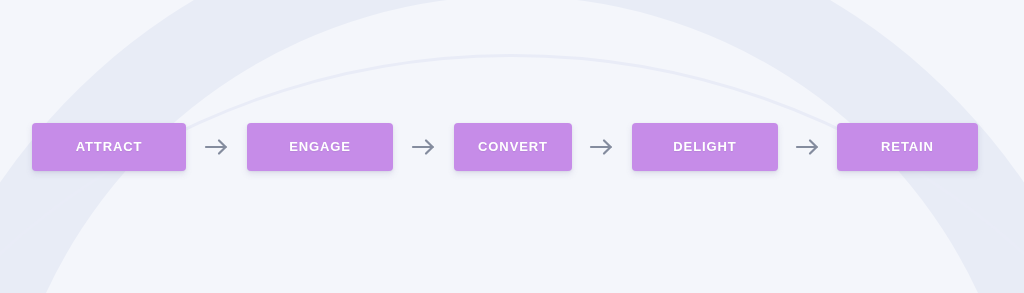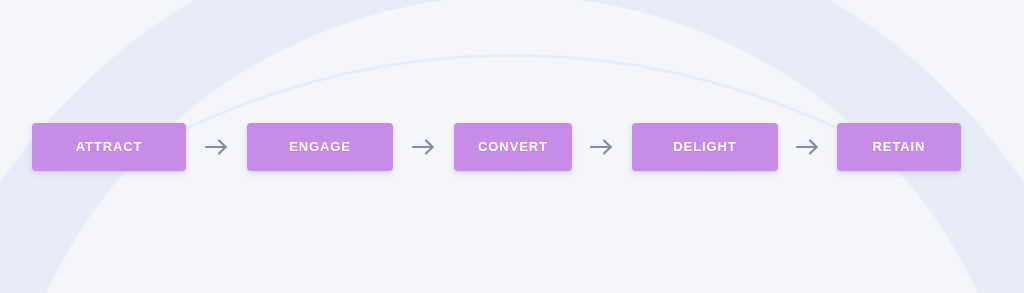--- a/index.html
+++ b/index.html
@@ -77,21 +77,21 @@
 
   .arrow-icon {
     display: block;
   }
 
   
   .w-attract  { width: 154px; }
   .w-engage   { width: 146px; text-align: center; }
   .w-convert  { width: 118px; }
   .w-delight  { width: 146px; }
-  .w-retain   { width: 124px; text-align: right; }
+  .w-retain   { width: 141px; text-align: right; }
 
   .gut-1 { width: 61px; }
   .gut-2 { width: 61px; }
   .gut-3 { width: 60px; }
   .gut-4 { width: 59px; }
 </style>
 </head>
 <body>
 
 <div class="canvas">

